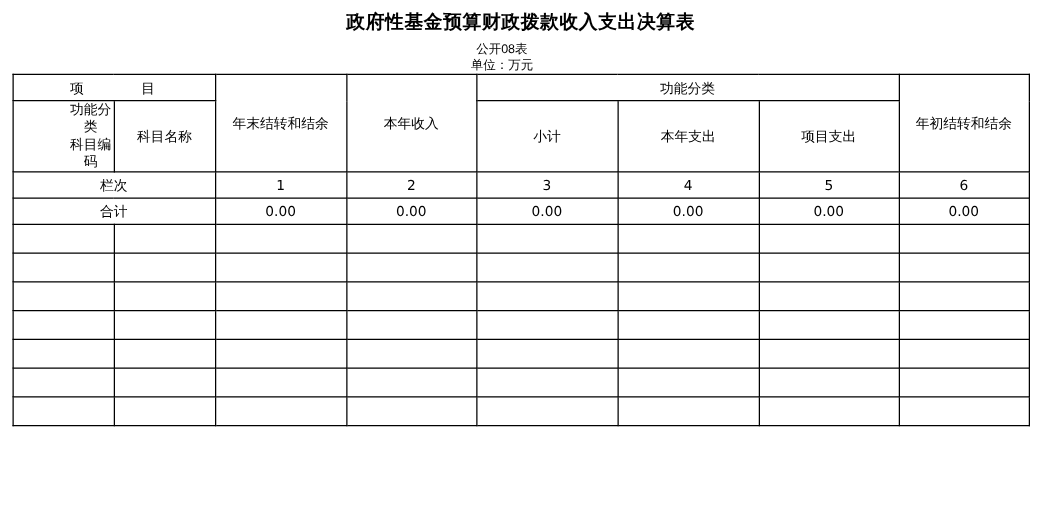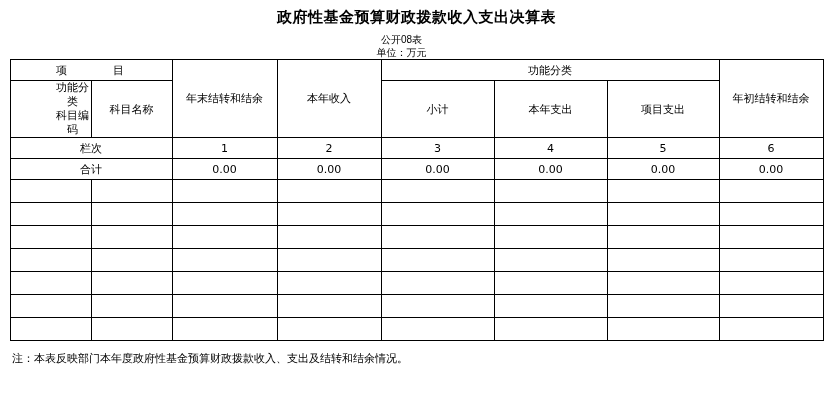--- a/index.html
+++ b/index.html
@@ -215,15 +215,14 @@
         <td></td>
         <td></td>
         <td></td>
         <td></td>
         <td></td>
         <td></td>
       </tr>
     </tbody>
   </table>
 
-  <div class="note">注：本表反映部门本年度政府性基金预算财政拨款收入、支出及结转和结余情况。</div>
 
 </div>
 
 </body></html>

